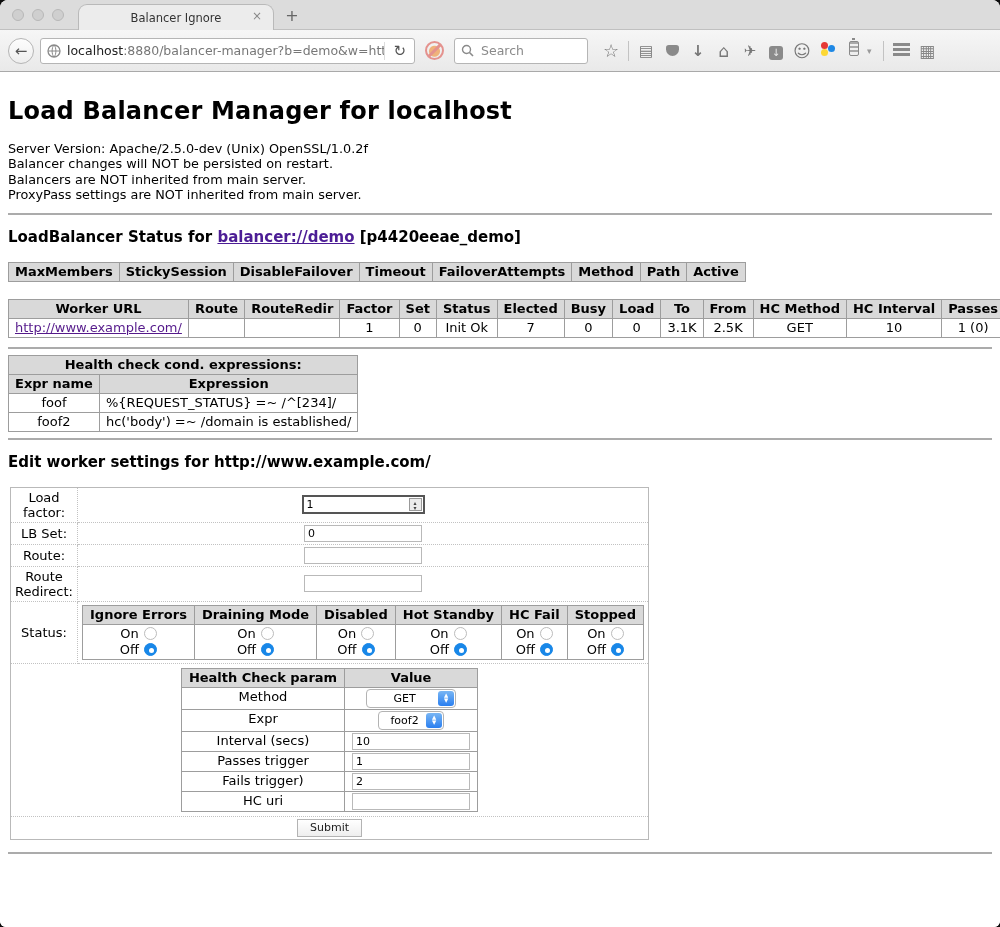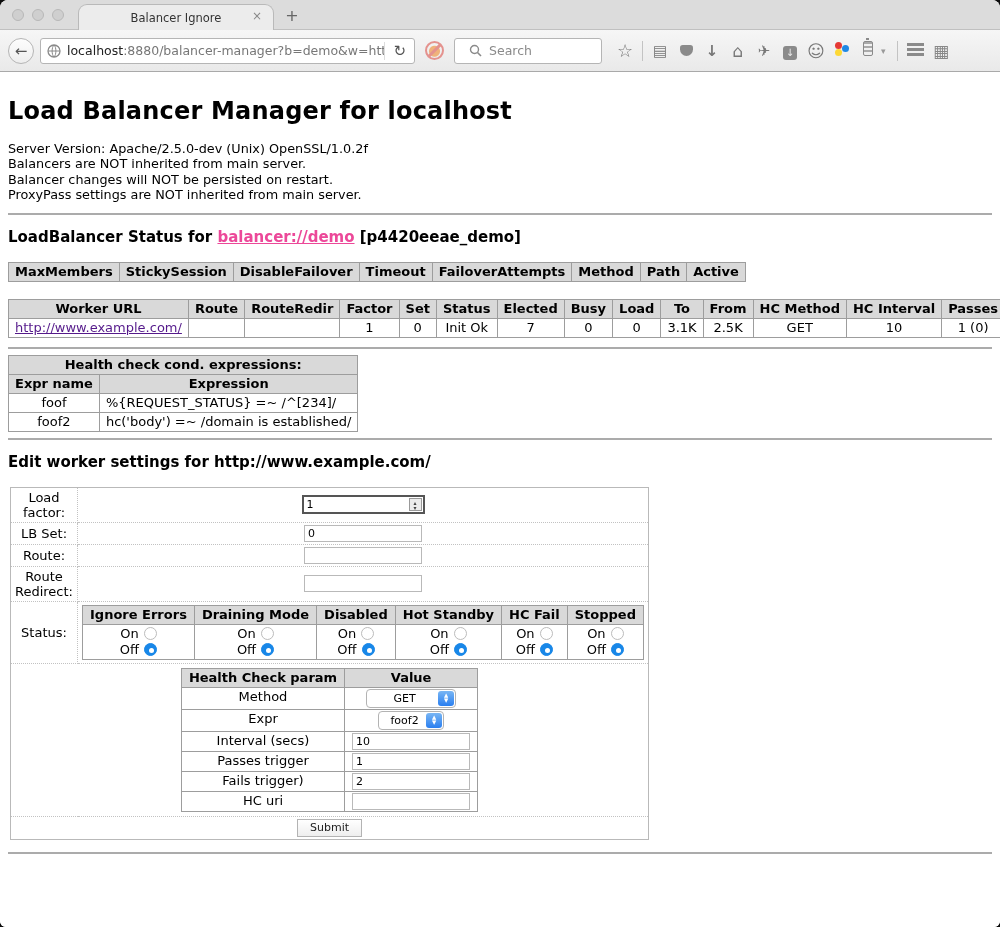--- a/index.html
+++ b/index.html
@@ -69,23 +69,23 @@
   .blocked {
     width:19px; height:19px; border-radius:50%;
     border:2px solid #e4928e; margin:0 10px; position:relative; flex:0 0 auto;
     background:radial-gradient(circle at 50% 55%, #efb27b 0 5px, transparent 6px);
   }
   .blocked::after {
     content:""; position:absolute; left:-1px; top:6px; width:17px; height:2.5px;
     background:#e4928e; transform:rotate(-45deg);
   }
   .searchbox {
-    width:148px; height:26px; background:#fff;
+    width:134px; height:26px; background:#fff;
     border:1px solid #b5b5b5; border-radius:3px;
-    display:flex; align-items:center; padding:0 14px; flex:0 0 auto;
+    display:flex; align-items:center; padding:0 6px; flex:0 0 auto;
   }
   .searchbox input {
     border:none; outline:none; font-size:12.5px; width:90px;
     font-family:"DejaVu Sans", sans-serif; color:#333; background:transparent;
   }
   .searchbox input::placeholder { color:#8a8a8a; }
   .lens { margin-right:5px; display:flex; }
   .tbicons { display:flex; align-items:center; margin-left:10px; gap:0; }
   .tbicon {
     width:26px; text-align:center; color:#777; font-size:15px; flex:0 0 auto;
@@ -120,21 +120,21 @@
 
   
   .content {
     height:855px; background:#fff; padding:0 8px; overflow:hidden;
     font-size:13px; color:#000;
   }
   h1 { font-size:24px; margin:25px 0 16px 0; letter-spacing:0.2px; }
   .info p { margin:0; line-height:15.4px; font-size:12.8px; }
   hr { border:none; height:2px; background:#ababab; margin:10px 0; }
   h3 { font-size:15px; margin:13px 0 16px 0; }
-  h3 a { color:#ec4899; }
+  h3 a { color:#4c1d95; }
   a.worker-link { color:#551a8b; font-size:13px; }
 
   table.data { border-collapse:collapse; margin:0 7px 17px 0; }
   table.data th, table.data td {
     border:1px solid #9d9d9d; font-size:13px; padding:1px 6px; text-align:center;
     height:19px; white-space:nowrap;
   }
   table.data th { background:#d9d9d9; }
   table.data td.left { text-align:left; }
 
@@ -264,22 +264,22 @@
       <span class="tbicon"><span class="hamburger"></span></span>
       <span class="tbicon grid">▦</span>
     </div>
   </div>
 
   <div class="content">
     <h1>Load Balancer Manager for localhost</h1>
 
     <div class="info">
       <p>Server Version: Apache/2.5.0-dev (Unix) OpenSSL/1.0.2f</p>
+      <p>Balancer changes will NOT be persisted on restart.</p>
       <p>Balancers are NOT inherited from main server.</p>
-      <p>Balancer changes will NOT be persisted on restart.</p>
       <p>ProxyPass settings are NOT inherited from main server.</p>
     </div>
 
     <hr>
 
     <h3><span>LoadBalancer Status for </span><a href="#">balancer://demo</a><span> [p4420eeae_demo]</span></h3>
 
     <table class="data">
       <tbody>
           <tr>

